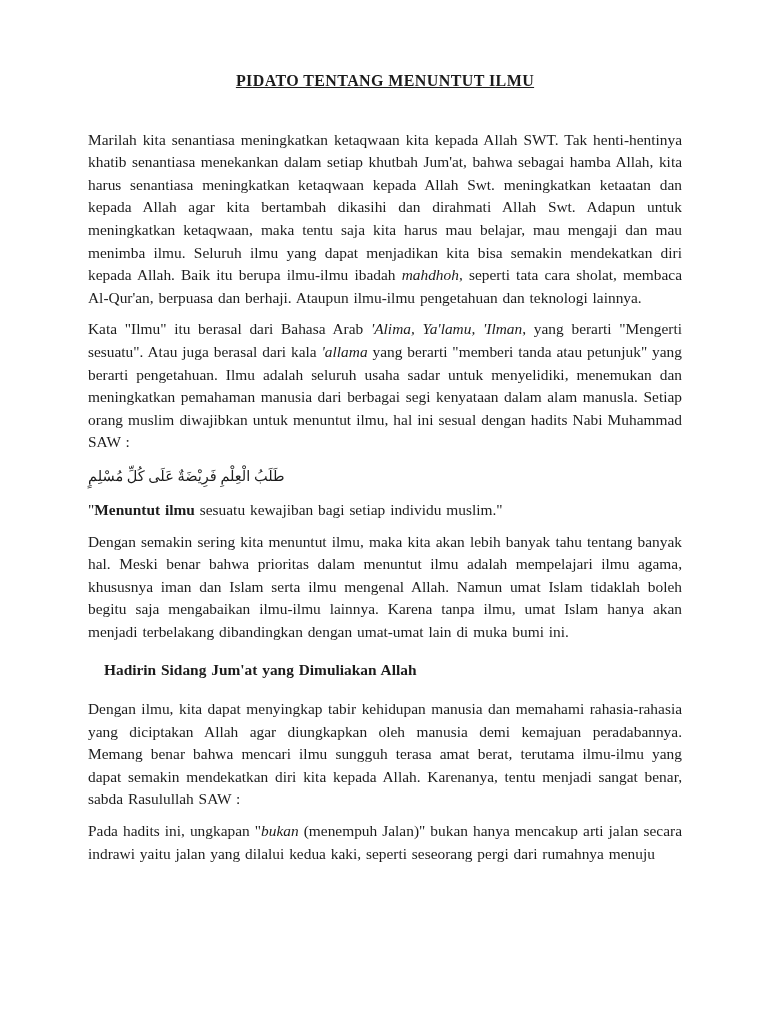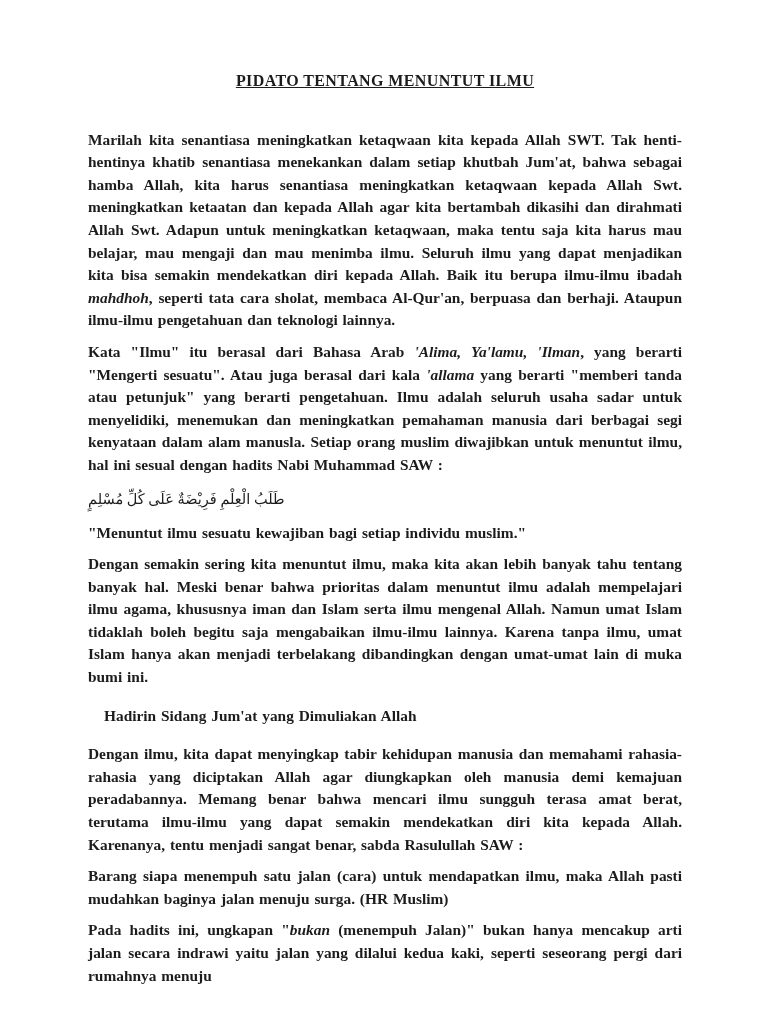--- a/index.html
+++ b/index.html
@@ -20,21 +20,20 @@
     font-weight: bold;
     text-decoration: underline;
     text-align: center;
     letter-spacing: 0.4px;
     margin: 0 0 36px 0;
   }
   p {
     margin: 0 0 9px 0;
     text-align: justify;
     word-spacing: 1px;
-    font-weight: bold;
   }
   .heading {
     font-weight: bold;
     margin: 16px;
     text-align: left;
   }
   .after-heading { margin-top: 16px; }
   .arabic {
     font-family: Liberation Serif, serif;
     font-size: 14.5px;
@@ -61,17 +60,16 @@
 
   <p><span>"</span><b>Menuntut ilmu</b><span> sesuatu kewajiban bagi setiap individu muslim."</span></p>
 
   <p>Dengan semakin sering kita menuntut ilmu, maka kita akan lebih banyak tahu tentang banyak hal. Meski benar bahwa prioritas dalam menuntut ilmu adalah mempelajari ilmu agama, khususnya iman dan Islam serta ilmu mengenal Allah. Namun umat Islam tidaklah boleh begitu saja mengabaikan ilmu-ilmu lainnya. Karena tanpa ilmu, umat Islam hanya akan menjadi terbelakang dibandingkan dengan umat-umat lain di muka bumi ini.</p>
 
   <p class="heading">Hadirin Sidang Jum'at yang Dimuliakan Allah</p>
 
   <p class="after-heading">Dengan ilmu, kita dapat menyingkap tabir kehidupan manusia dan memahami rahasia-rahasia yang diciptakan Allah agar diungkapkan oleh manusia demi kemajuan peradabannya. Memang benar bahwa mencari ilmu sungguh terasa amat berat, terutama ilmu-ilmu yang dapat semakin mendekatkan diri kita kepada Allah. Karenanya, tentu menjadi sangat benar, sabda Rasulullah SAW :</p>
 
 
-  <p>Barang siapa menempuh satu jalan (cara) untuk mendapatkan ilmu, maka Allah pasti mudahkan baginya jalan menuju surga. (HR Muslim)</p>
 
   <p><span>Pada hadits ini, ungkapan "</span><i>bukan</i><span> (menempuh Jalan)" bukan hanya mencakup arti jalan secara indrawi yaitu jalan yang dilalui kedua kaki, seperti seseorang pergi dari rumahnya menuju</span></p>
 
 </div>
 
 </body></html>

